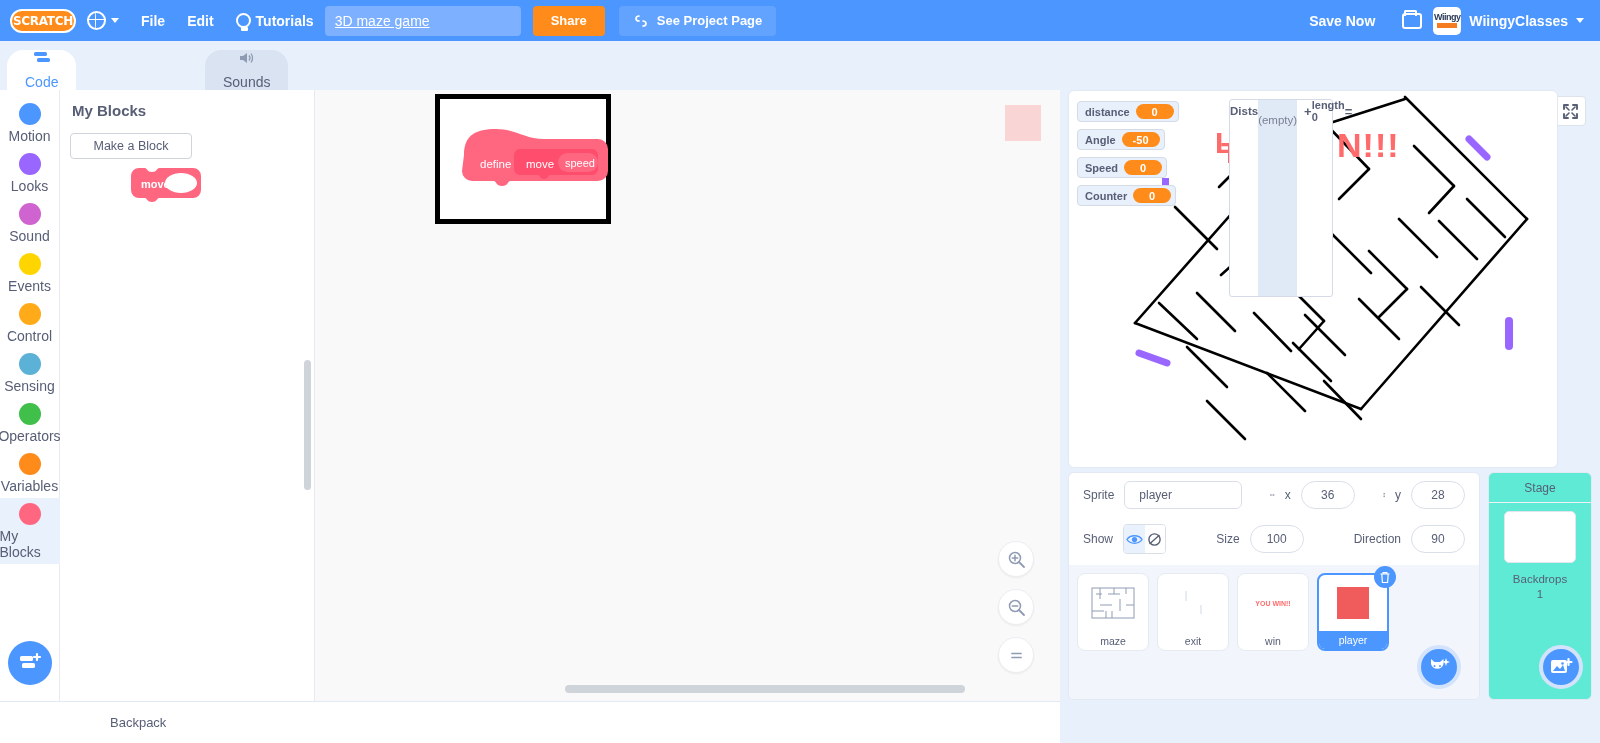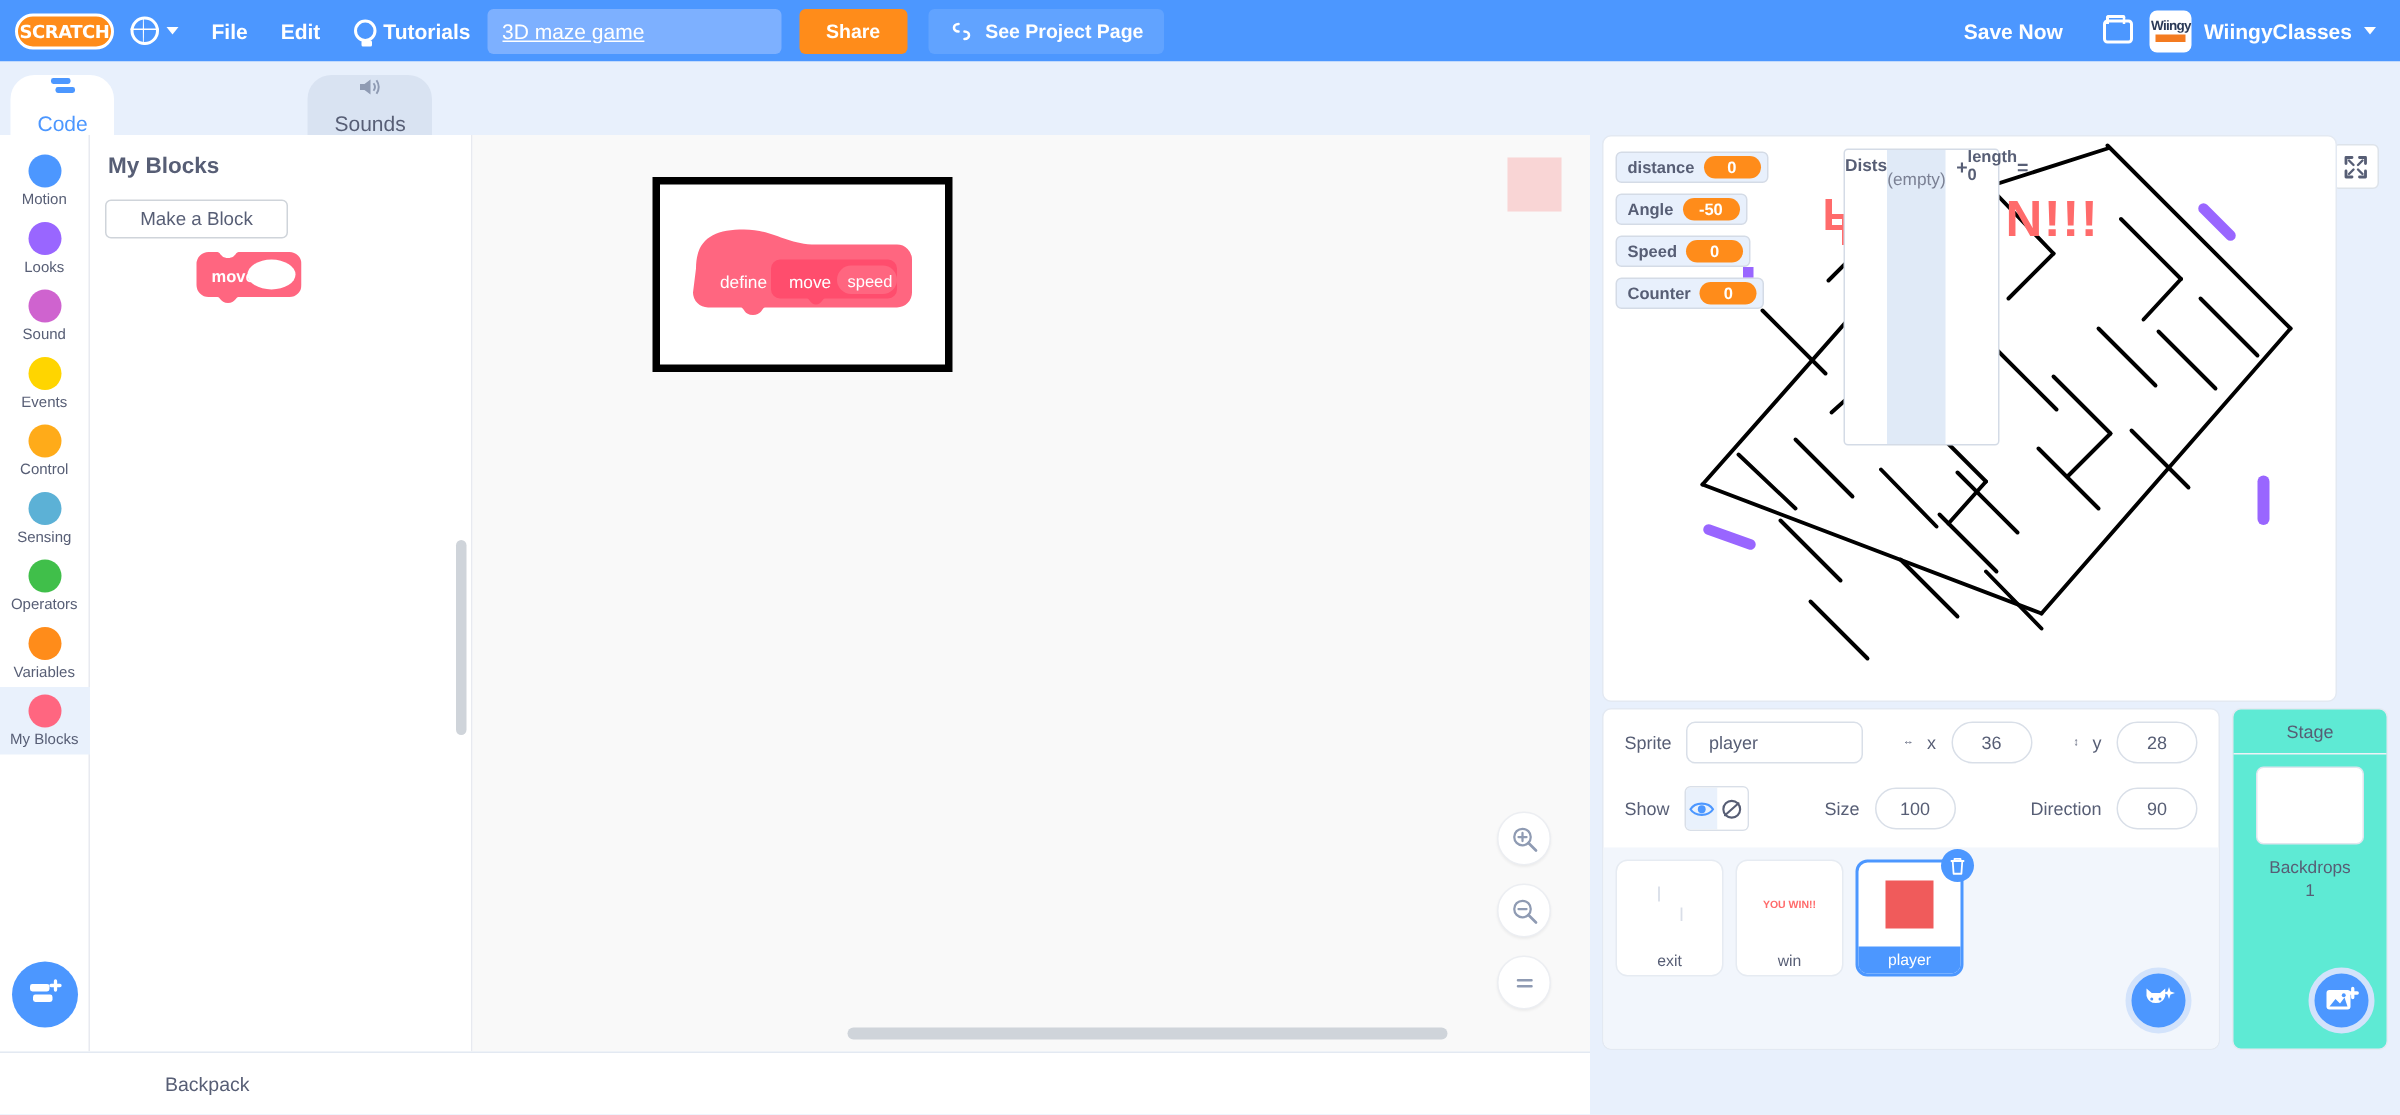--- a/index.html
+++ b/index.html
@@ -130,21 +130,21 @@
   
   .catrail {
     position:absolute; top:90px; left:0; width:60px; height:611px;
     background:#fff; border-right:1px solid #e8eaf0;
     display:flex; flex-direction:column; align-items:center; padding-top:8px;
   }
   .cat { width:60px; padding:5px 0 4px; display:flex; flex-direction:column;
          align-items:center; cursor:pointer; }
   .cat.sel { background:#e9f1fc; }
   .cat .dot { width:22px;height:22px;border-radius:50%; }
-  .cat .lbl { font-size:10px; color:#575e75; margin-top:3px; }
+  .cat .lbl { font-size:14px; color:#575e75; margin-top:3px; }
   .ext-btn{
     position:absolute; bottom:16px; left:8px; width:44px;height:44px;
     border-radius:50%; background:#4c97ff; display:flex; align-items:center;
     justify-content:center; cursor:pointer;
   }
 
   
   .palette {
     position:absolute; top:90px; left:60px; width:255px; height:611px;
     background:#fff; border-right:1px solid #e8eaf0; overflow:hidden;
@@ -159,21 +159,21 @@
   .pal-scroll{ position:absolute; right:3px; top:270px; width:7px; height:130px;
                background:#cfd4da; border-radius:4px; }
 
   
   .canvas {
     position:absolute; top:90px; left:315px; width:745px; height:611px;
     background:#f9f9f9; overflow:hidden;
   }
   .ghost-sq{ position:absolute; left:690px; top:15px; width:36px;height:36px;
              background:#f9b8b8; opacity:.55;}
-  .sel-frame{ position:absolute; left:120px; top:28px; width:200px;height:130px;
+  .sel-frame{ position:absolute; left:120px; top:4px; width:176px;height:130px;
               border:5px solid #000; background:#fff; }
   .zoomctl{ position:absolute; right:26px; bottom:28px; display:flex;
             flex-direction:column; gap:12px; }
   .zbtn{ width:36px;height:36px;border-radius:50%;background:#fff;
          border:1px solid #eceef2; display:flex;align-items:center;
          justify-content:center; cursor:pointer; box-shadow:0 1px 2px rgba(0,0,0,.06);}
   .hscroll{ position:absolute; left:250px; bottom:8px; width:400px;height:8px;
             background:#cfd4da; border-radius:4px;}
 
   
@@ -611,20 +611,32 @@
           </svg>
         </span>
       </span>
       <span class="si-lbl" style="margin-left:40px">Size</span>
       <input class="si-in si-num" value="100" style="">
       <span class="si-lbl" style="margin-left:40px">Direction</span>
       <input class="si-in si-num" value="90" style="">
     </div>
 
     <div class="spritelist">
+      <div class="sprite">
+        <span class="thumb">
+          <svg width="46" height="36" viewBox="0 0 46 36">
+            <g stroke="#8f9bb3" stroke-width="1" fill="none">
+              <rect x="2" y="3" width="42" height="30"></rect>
+              <path d="M10 3 V14 M18 9 H30 M24 3 V9 M10 20 H22 M30 14 V26 M36 20 H44
+                       M2 26 H14 M16 26 V33 M36 3 V9 M6 9 H12 M22 26 V33"></path>
+            </g>
+          </svg>
+        </span>
+        <span class="sname">maze</span>
+      </div>
 
       <div class="sprite">
         <span class="thumb">
           <svg width="46" height="36" viewBox="0 0 46 36">
             <path d="M16 6 V16" stroke="#d9dee8" stroke-width="1.2"></path>
             <path d="M31 20 V29" stroke="#d9dee8" stroke-width="1.2"></path>
           </svg>
         </span>
         <span class="sname">exit</span>
       </div>

